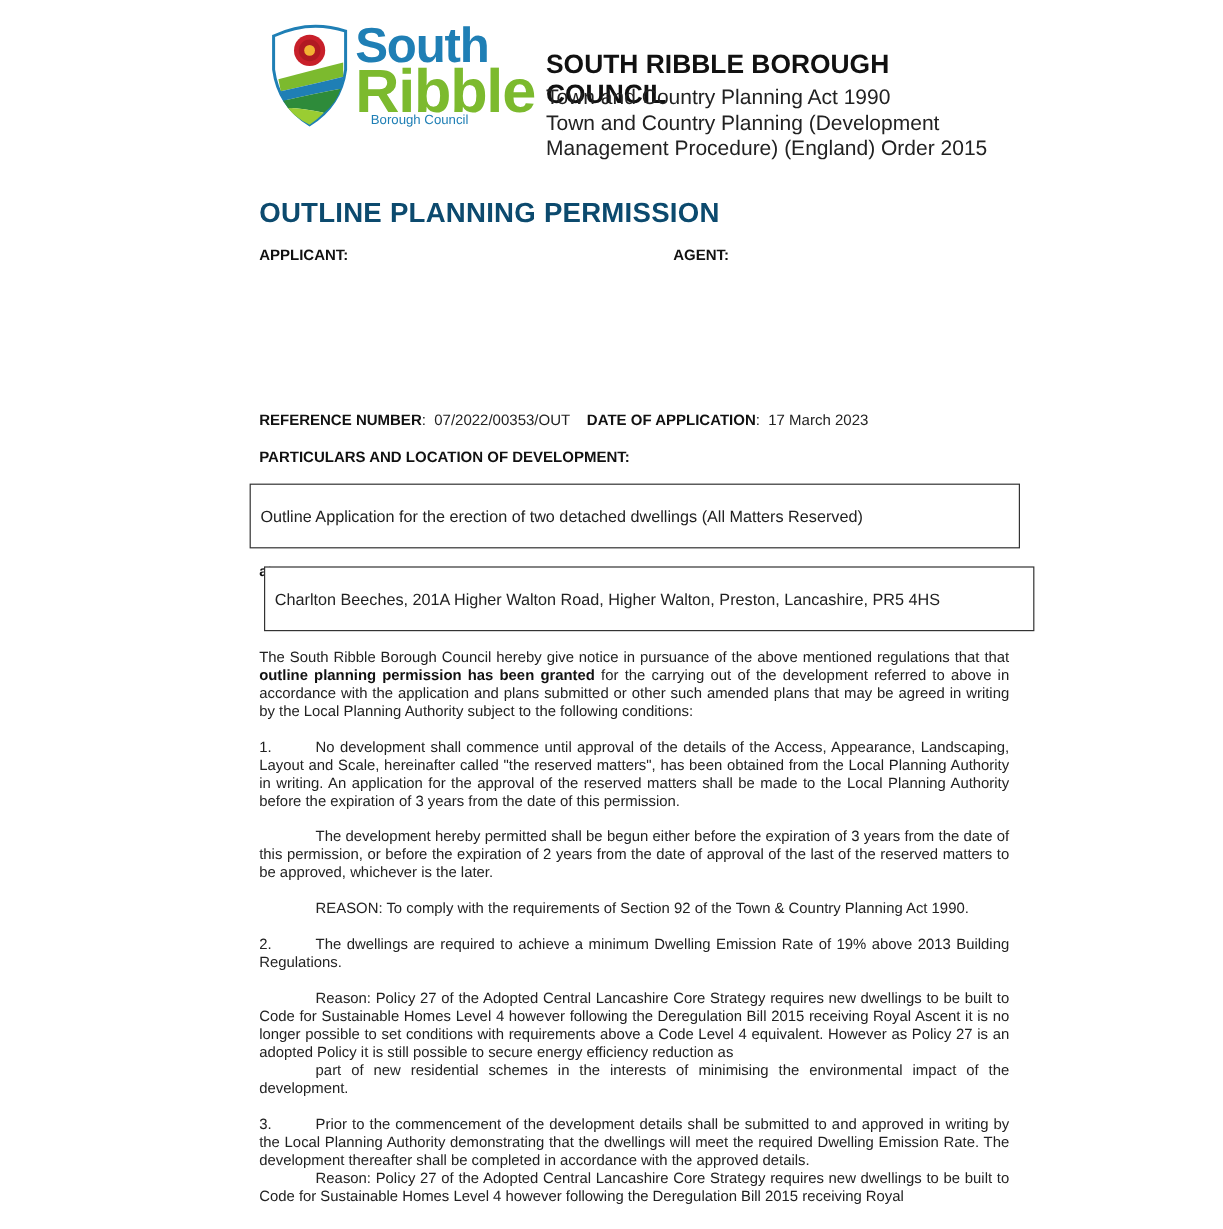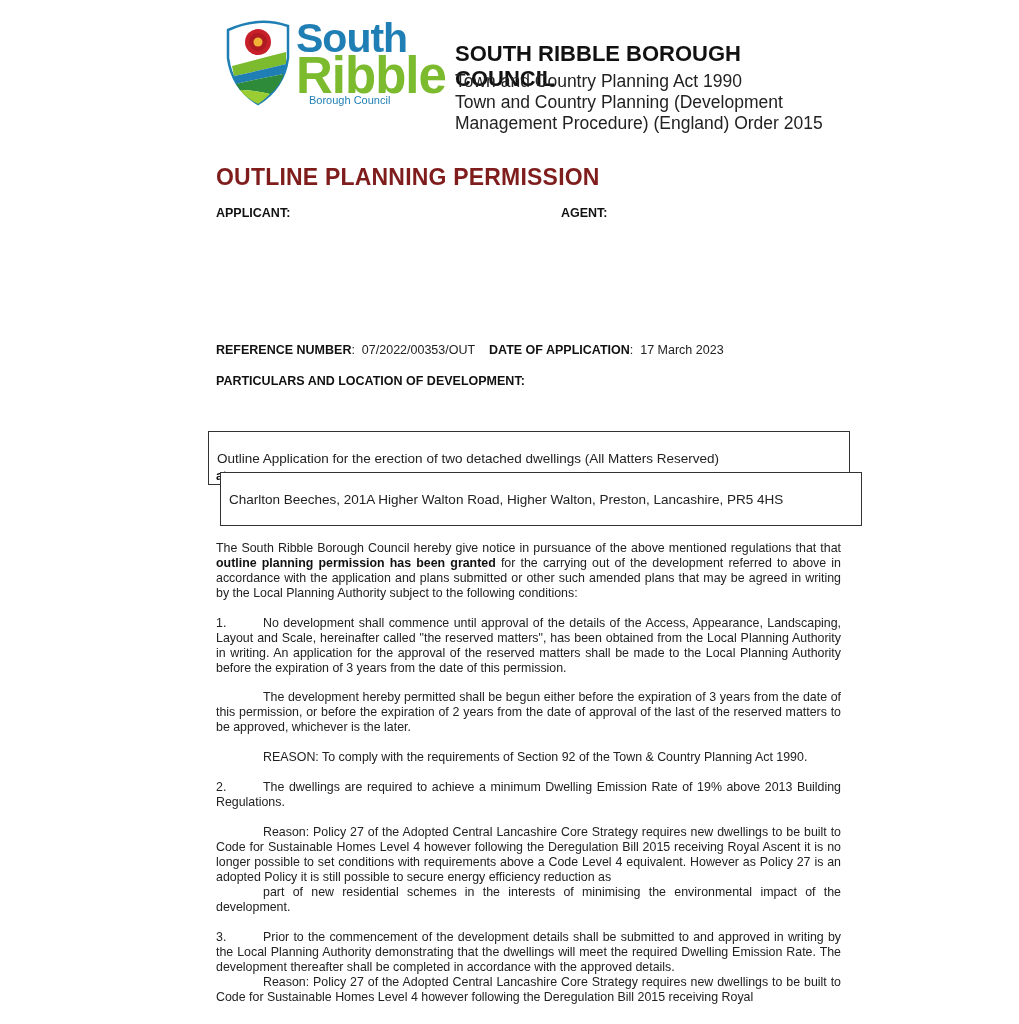--- a/index.html
+++ b/index.html
@@ -6,29 +6,29 @@
   body { width:1019px; height:1024px; position:relative; overflow:hidden; font-family:"Liberation Sans", sans-serif; color:#1a1a1a; }
   .abs { position:absolute; }
   
   #logo { left:222px; top:18px; width:200px; height:92px; }
   #logo-south { left:296px; top:18px; font-size:41px; font-weight:bold; color:#1f7fb5; letter-spacing:-1px; line-height:41px; }
   #logo-ribble { left:296px; top:55px; font-size:51px; font-weight:bold; color:#7cba2e; letter-spacing:-1px; line-height:41px; }
   #logo-borough { left:309px; top:94px; font-size:11px; color:#1f7fb5; line-height:12px;text-align:right; }
   
   #council-name { left:455px; top:17px; width:380px; font-size:22px; font-weight:bold; line-height:25px; color:#111;margin-top:24px; }
   #acts { left:455px; top:71px; width:400px; font-size:17.5px; line-height:21px; color:#222; }
-  #doc-title { left:216px; top:164px; font-size:23px; font-weight:bold; color:#7f1d1d; letter-spacing:0.2px; }
+  #doc-title { left:216px; top:164px; font-size:23px; font-weight:bold; color:#0c4a6e; letter-spacing:0.2px; }
   .label-bold { font-size:12.5px; font-weight:bold; color:#111; }
   #applicant { left:216px; top:206px; }
   #agent { left:561px; top:206px; }
   #ref-line { left:216px; top:343px; font-size:12.5px; color:#222; white-space:nowrap; }
   #ref-line b { font-weight:bold; color:#111; }
   #particulars { left:216px; top:374px; }
   .box { border:1.5px solid #333; background:#fff; }
-  #dev-box { left:208px; top:403px; width:640px; height:52px;margin-top:28px; }
+  #dev-box { left:208px; top:403px; width:640px; height:52px; }
   #loc-box { left:220px; top:472px; width:640px; height:52px; }
   .box-text { position:absolute; left:8px; top:19px; font-size:13.5px; color:#222; white-space:nowrap; }
   #at-label { left:216px; top:457px; font-size:12px; font-weight:bold; color:#111;margin-top:12px; }
   .para { position:absolute; left:216px; width:625px; font-size:12.4px; line-height:15px; color:#222; text-align:justify; }
   .para b { color:#111; }
   .indent { text-indent:47px; }
   .num { display:inline-block; width:47px; }
 </style>
 </head>
 <body>

